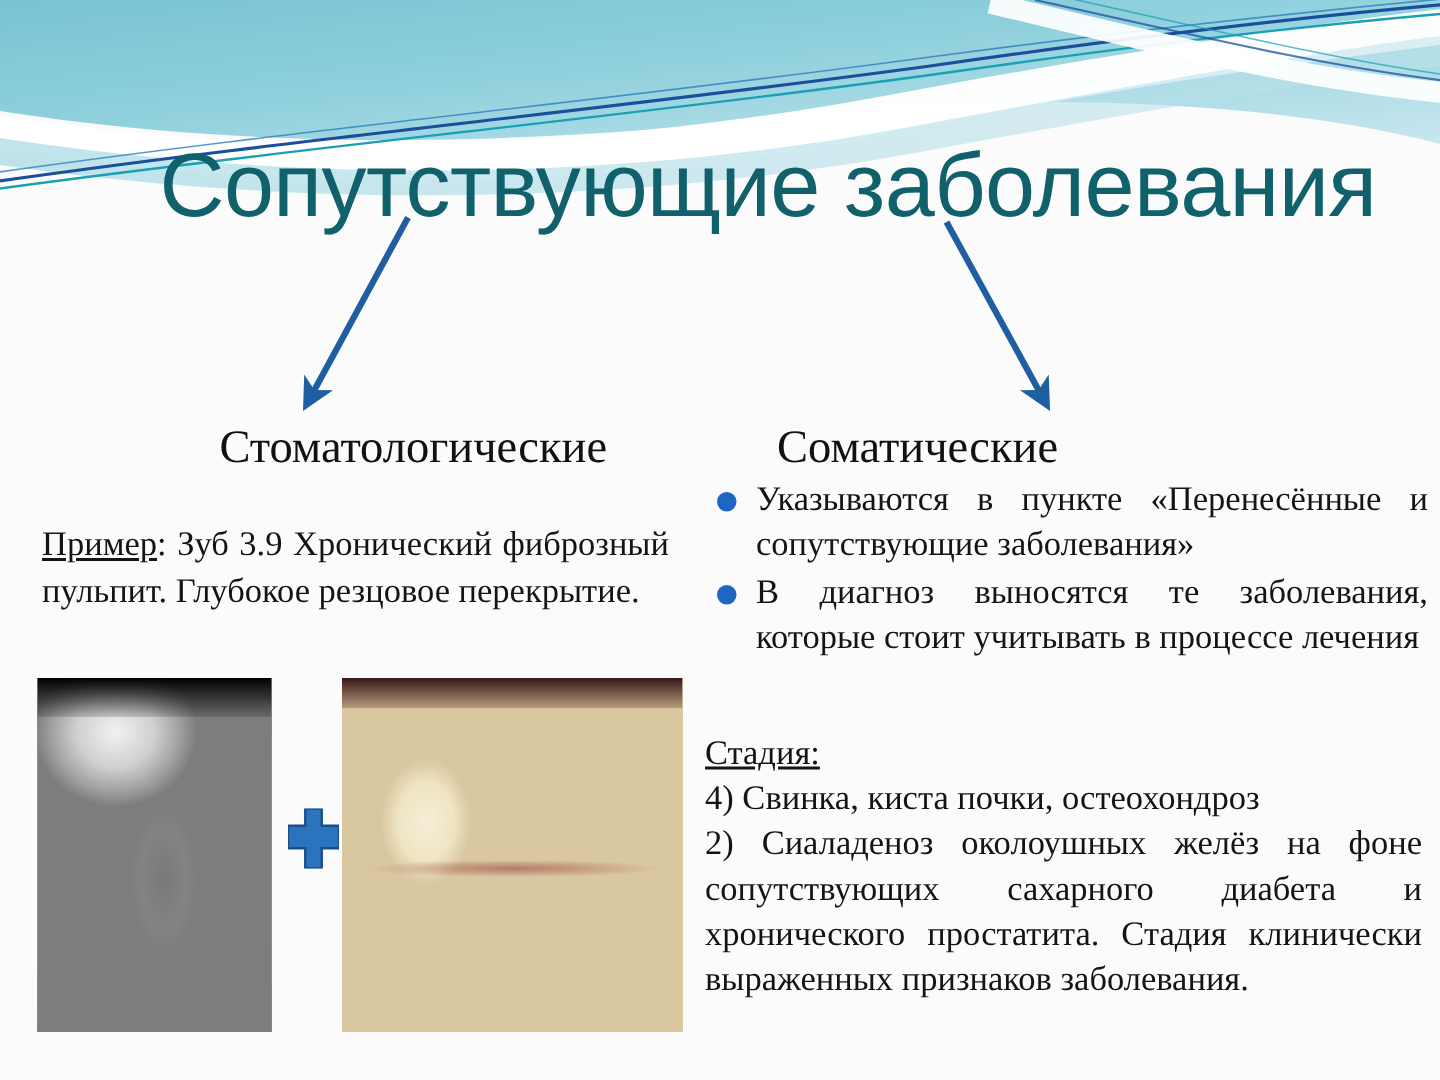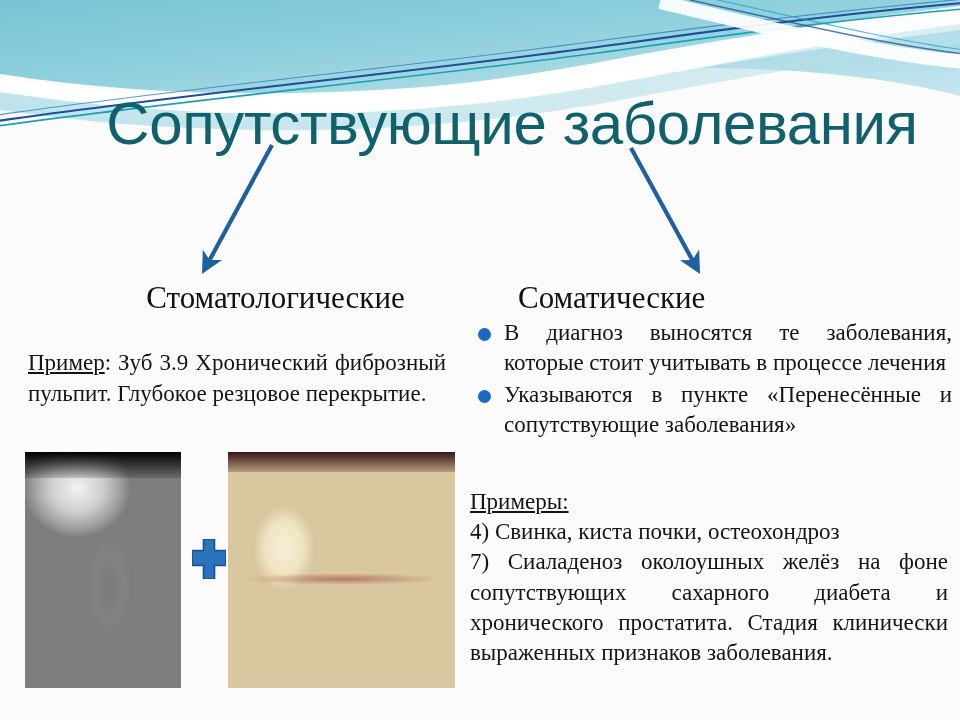--- a/index.html
+++ b/index.html
@@ -227,34 +227,34 @@
 
   <div id="head-somatic" class="col-head">Соматические</div>
 
   <div class="left-body">
     <span class="u">Пример</span><span>: Зуб 3.9 Хронический фиброзный пульпит. Глубокое резцовое перекрытие.</span>
   </div>
 
   <div class="bullets">
     <div class="bullet-row">
       <span class="bullet-dot"></span>
-      <span>В диагноз выносятся те заболевания, которые стоит учитывать в процессе лечения</span>
+      <span>Указываются в пункте «Перенесённые и сопутствующие заболевания»</span>
     </div>
     <div class="bullet-row">
       <span class="bullet-dot"></span>
-      <span>Указываются в пункте «Перенесённые и сопутствующие заболевания»</span>
+      <span>В диагноз выносятся те заболевания, которые стоит учитывать в процессе лечения</span>
     </div>
   </div>
 
   <div class="examples">
     <div class="ex-line">
-      <span class="ex-title">Примеры:</span>
+      <span class="ex-title">Стадия:</span>
     </div>
     <div class="ex-line">4) Свинка, киста почки, остеохондроз</div>
-    <div class="ex-just">7) Сиаладеноз околоушных желёз на фоне сопутствующих сахарного диабета и хронического простатита. Стадия клинически выраженных признаков заболевания.</div>
+    <div class="ex-just">2) Сиаладеноз околоушных желёз на фоне сопутствующих сахарного диабета и хронического простатита. Стадия клинически выраженных признаков заболевания.</div>
   </div>
 
   <div id="xray" class="photo">
     <div class="dark-top"></div>
     <div class="root-shadow"></div>
   </div>
 
   <div id="photo-teeth" class="photo">
     <div class="lip-shadow"></div>
     <div class="gum-line"></div>

